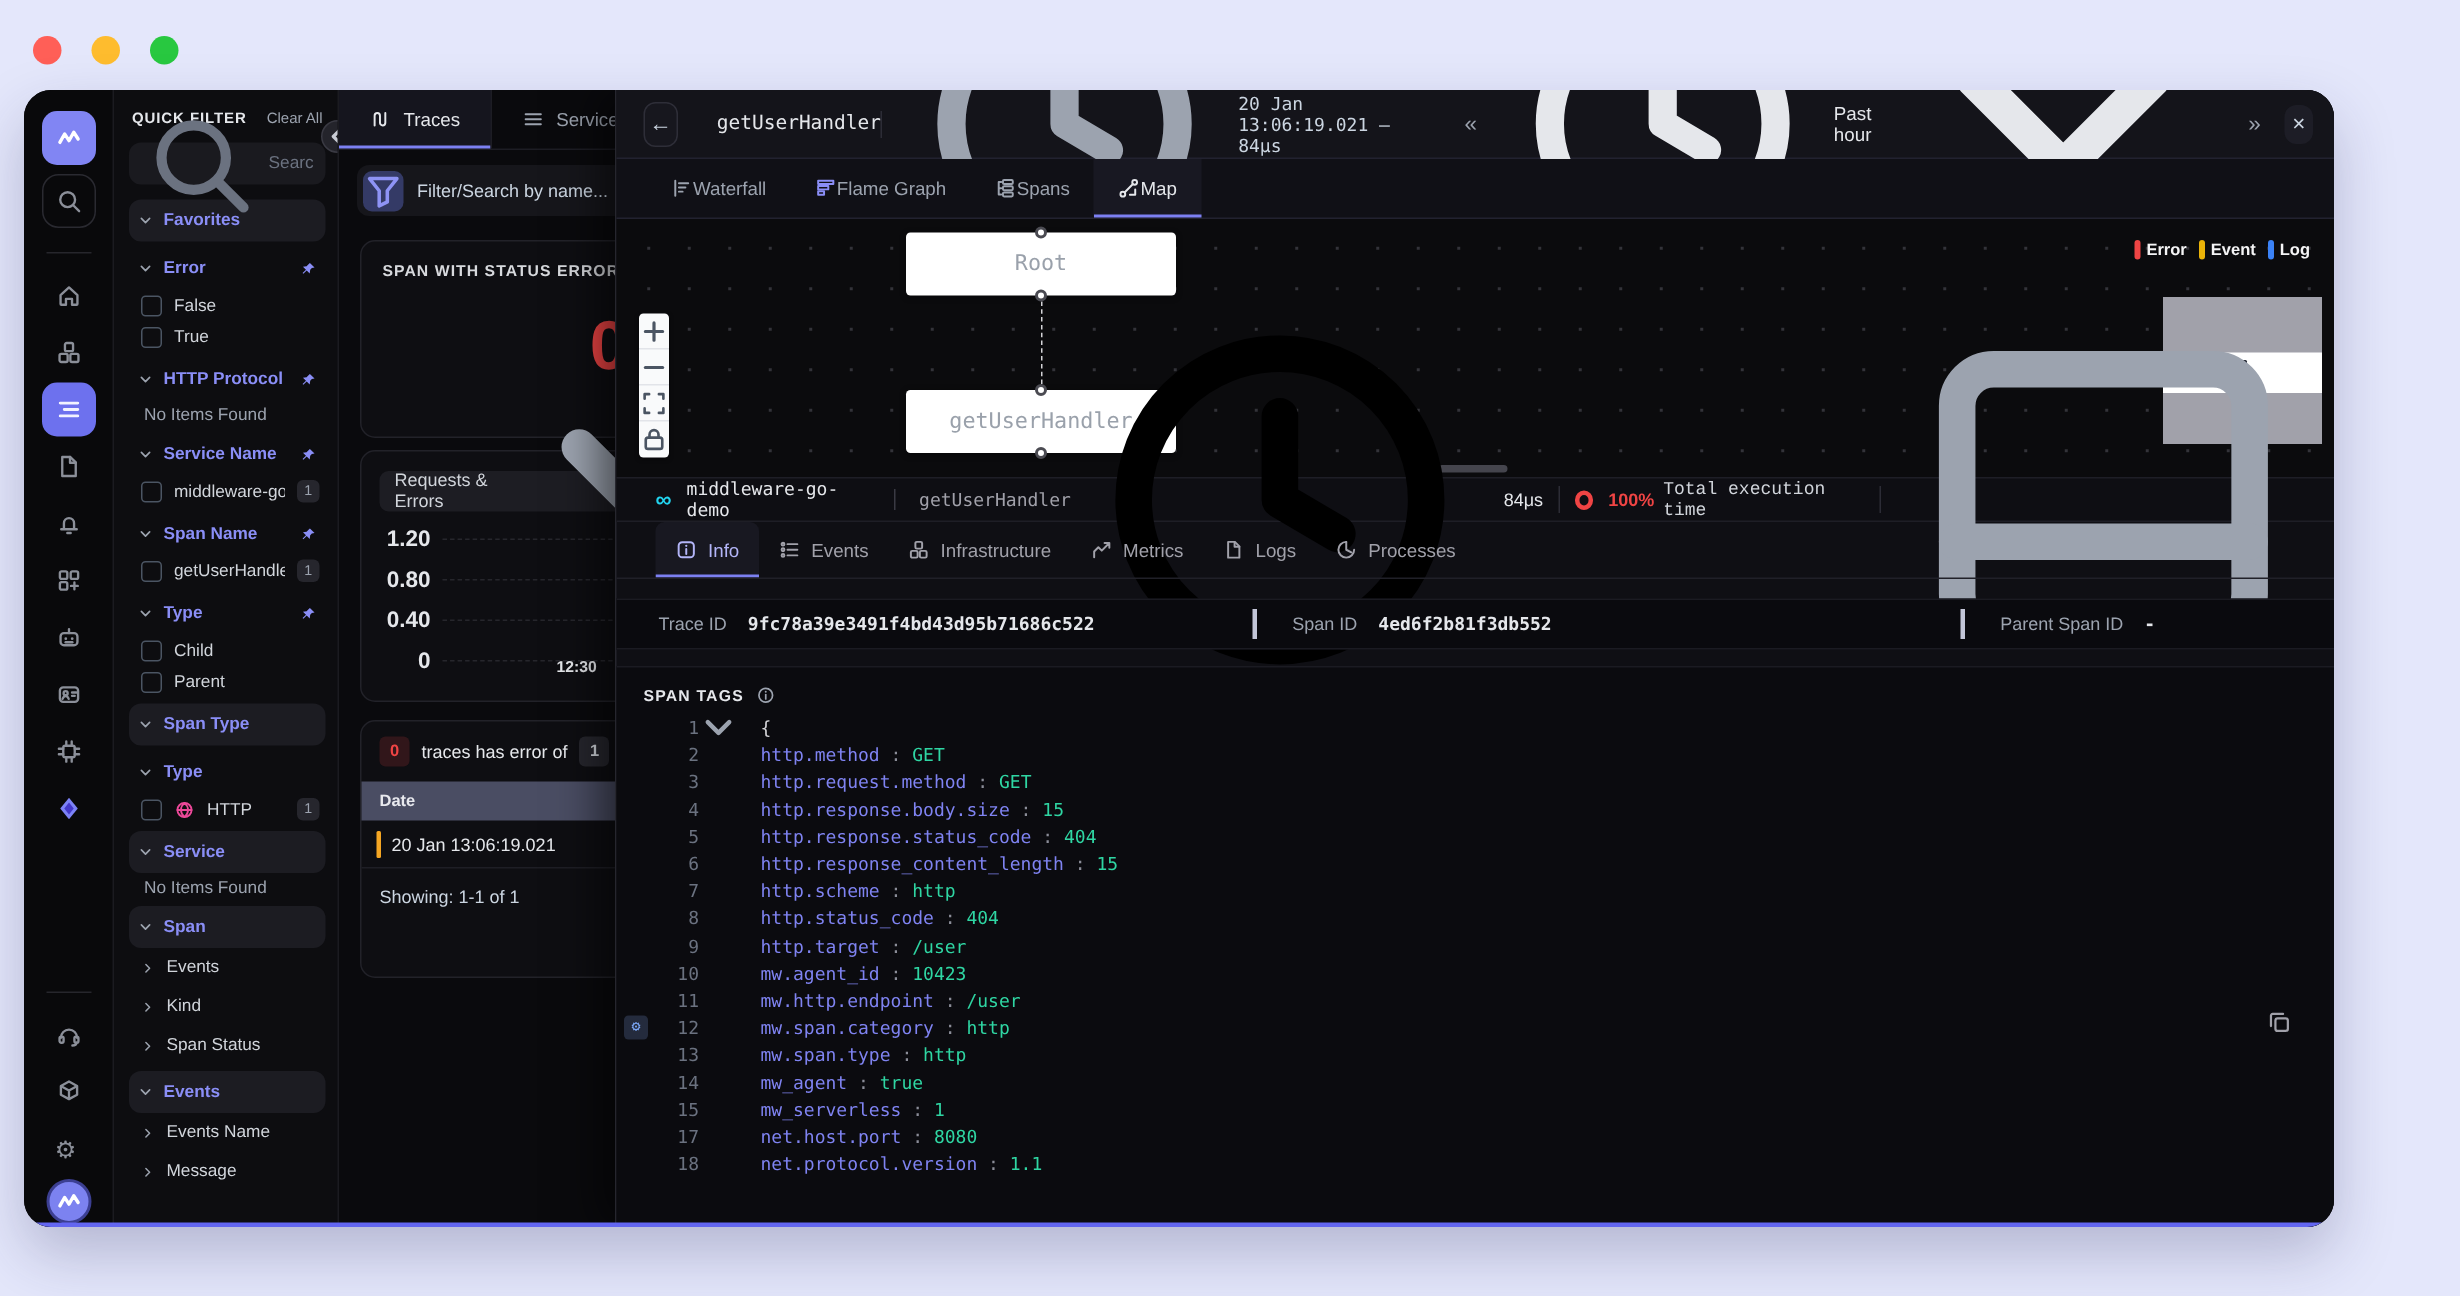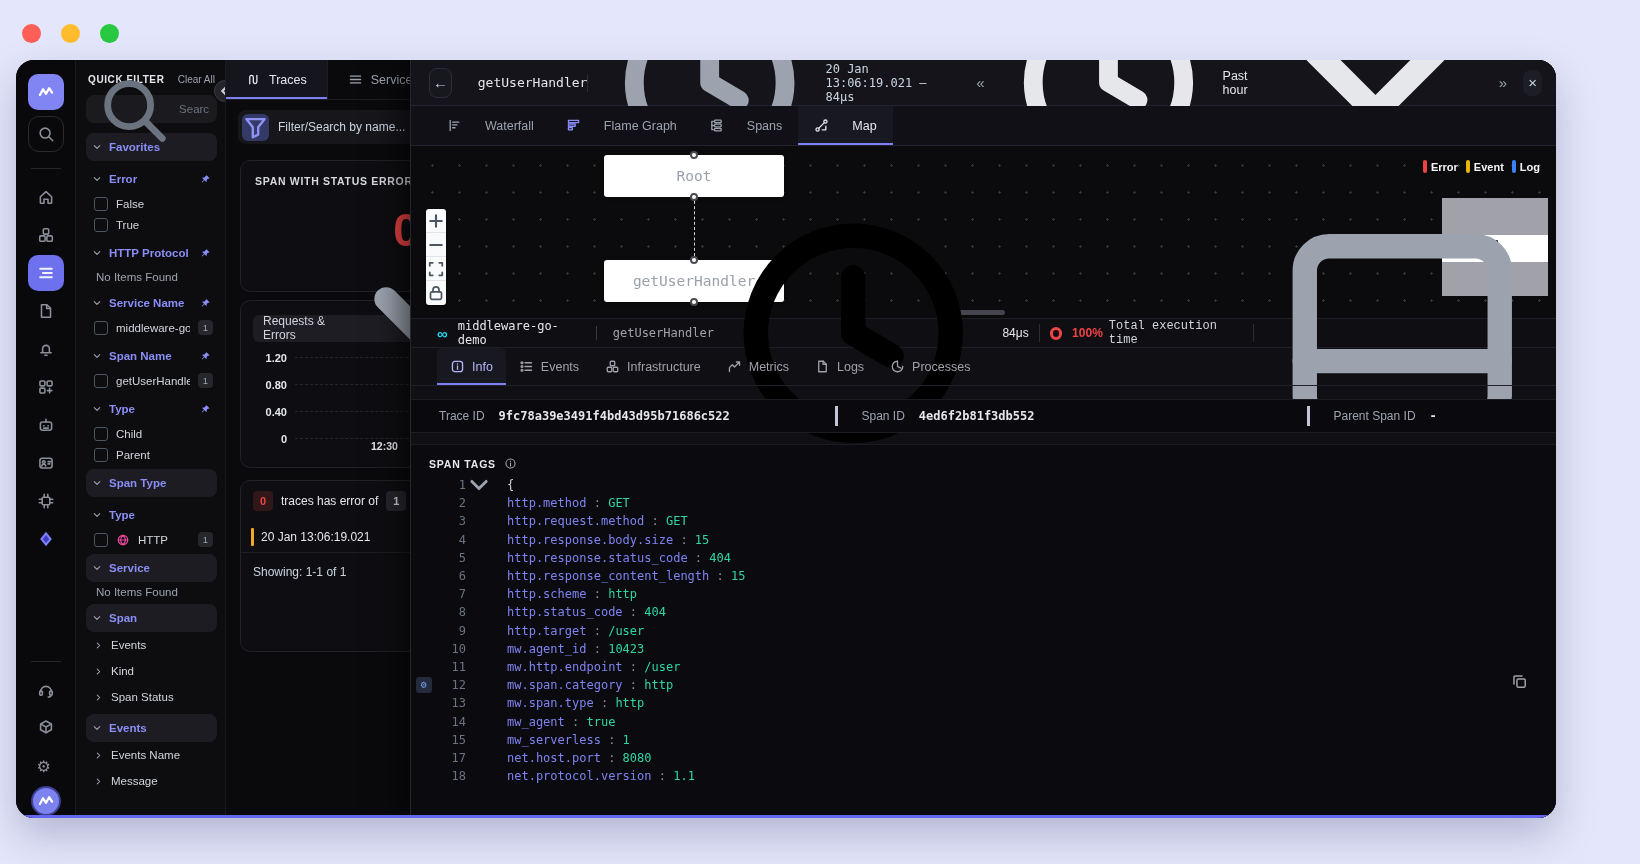--- a/index.html
+++ b/index.html
@@ -83,21 +83,21 @@
   .m-errorcard { top:100px; height:132px; padding:14px; }
   .m-errorcard .t { font-size:10.5px; font-weight:bold; letter-spacing:.7px; color:#d7d9dd; }
   .m-errorcard .v { position:absolute; top:42px; left:0; right:0; text-align:center; font-size:46px; font-weight:bold;
                     color:#ef4444; }
   .m-chartcard { top:240px; height:168px; padding:10px 12px; }
   .m-select { display:inline-flex; align-items:center; gap:8px; height:27px; background:#1d1d23; border-radius:6px;
               padding:0 10px; font-size:12px; color:#d1d5db; cursor:pointer; }
   .m-select svg { width:10px; height:10px; color:#9ca3af; }
   .m-plot { position:relative; margin-top:10px; height:96px; }
   .m-tickrow { position:absolute; left:0; right:0; display:flex; align-items:center; gap:8px; }
-  .m-tickrow .yl { width:34px; text-align:right; font-size:11px; font-weight:bold; color:#e5e7eb; }
+  .m-tickrow .yl { width:34px; text-align:right; font-size:15px; font-weight:bold; color:#e5e7eb; }
   .m-tickrow .gl { flex:1; border-top:1px dashed #26262c; }
   .m-xlabel { position:absolute; font-size:10.5px; font-weight:bold; color:#e5e7eb;text-align:right; }
   .m-summarycard { top:420px; min-height:172px; padding:0; }
   .m-sumrow { display:flex; align-items:center; gap:8px; padding:10px 12px; }
   .badge { min-width:20px; height:20px; border-radius:4px; display:flex; align-items:center; justify-content:center;
            font-size:11px; font-weight:bold; padding:0 5px; }
   .badge.red { background:rgba(239,68,68,.16); color:#ef4444; }
   .badge.dark { background:#26262d; color:#d1d5db; }
   .m-sumrow .txt { font-size:12px; color:#e5e7eb; white-space:nowrap; }
   .m-table-h { display:flex; background:#4a4d63; height:26px; align-items:center; font-size:11px; font-weight:bold;
@@ -121,21 +121,21 @@
   .d-vdiv { width:1px; height:18px; background:#2c2c36; }
   .d-time { display:flex; align-items:center; gap:8px; font-size:12px; color:#cbd5e1; }
   .d-time svg, .d-range svg.ck { width:14px; height:14px; color:#9ca3af; }
   .d-chevbtn { font-size:15px; color:#9ca3af; cursor:pointer; padding:0 2px; }
   .d-range { display:flex; align-items:center; gap:7px; font-size:12.5px; color:#e5e7eb; cursor:pointer; }
   .d-close { width:26px; height:26px; background:#1d1d26; border-radius:8px; color:#cbd5e1; font-size:15px;
              display:flex; align-items:center; justify-content:center; cursor:pointer; }
 
   .d-tabs { position:absolute; top:46px; left:0; right:0; height:40px; background:#101016; border-bottom:1px solid #222230;
             display:flex; align-items:stretch; padding-left:20px; }
-  .d-tab { display:flex; align-items:center; gap:23px; padding:0 16px; font-size:12.5px; color:#9ca3af; cursor:pointer; }
+  .d-tab { display:flex; align-items:center; gap:0; padding:0 16px; font-size:12.5px; color:#9ca3af; cursor:pointer; }
   .d-tab svg { width:15px; height:15px; }
   .d-tab .fl { color:#8b8ef7; }
   .d-tab.active { background:#181822; color:#e5e7eb; box-shadow:inset 0 -2px 0 #7c80f2; }
 
   .d-map { position:absolute; top:86px; left:0; right:0; height:172px; background:#0b0b0d; overflow:hidden;
            background-image:radial-gradient(circle, #333339 1.1px, transparent 1.3px); background-size:27px 27px;
            background-position:8px 6px; }
   .map-node { position:absolute; left:193px; width:180px; height:42px; background:#ffffff; border-radius:3px;
               display:flex; align-items:center; justify-content:center; font-size:14.5px; color:#9aa1ab;
               box-shadow:0 1px 4px rgba(0,0,0,.4); cursor:pointer; }
@@ -630,20 +630,24 @@
           </div>
       </div>
       <div class="m-card m-summarycard">
         <div class="m-sumrow">
           <span class="badge red">0</span>
           <span class="txt">traces has error of</span>
           <span class="badge dark">1</span>
           <span class="txt">total</span>
         </div>
         <div id="m-table">
+            <div class="m-table-h">
+              <span class="c1">Date</span>
+              <span class="c2">Type</span>
+            </div>
             <div class="m-table-r">
               <span class="bar"></span>
               <span class="d">20 Jan 13:06:19.021</span>
               <span style="width: 14px; height: 14px; color: rgb(236, 72, 153);">
                 <svg viewBox="0 0 16 16" fill="none" stroke="currentColor" stroke-width="1.4" stroke-linecap="round" stroke-linejoin="round" style="width:100%;height:100%;display:block">
                   <circle cx="8" cy="8" r="5.4"></circle>
                   <path d="M2.6 8h10.8M8 2.6c1.7 1.5 2.7 3.3 2.7 5.4S9.7 11.9 8 13.4C6.3 11.9 5.3 10.1 5.3 8S6.3 4.1 8 2.6z"></path>
                 </svg>
               </span>
             </div>

